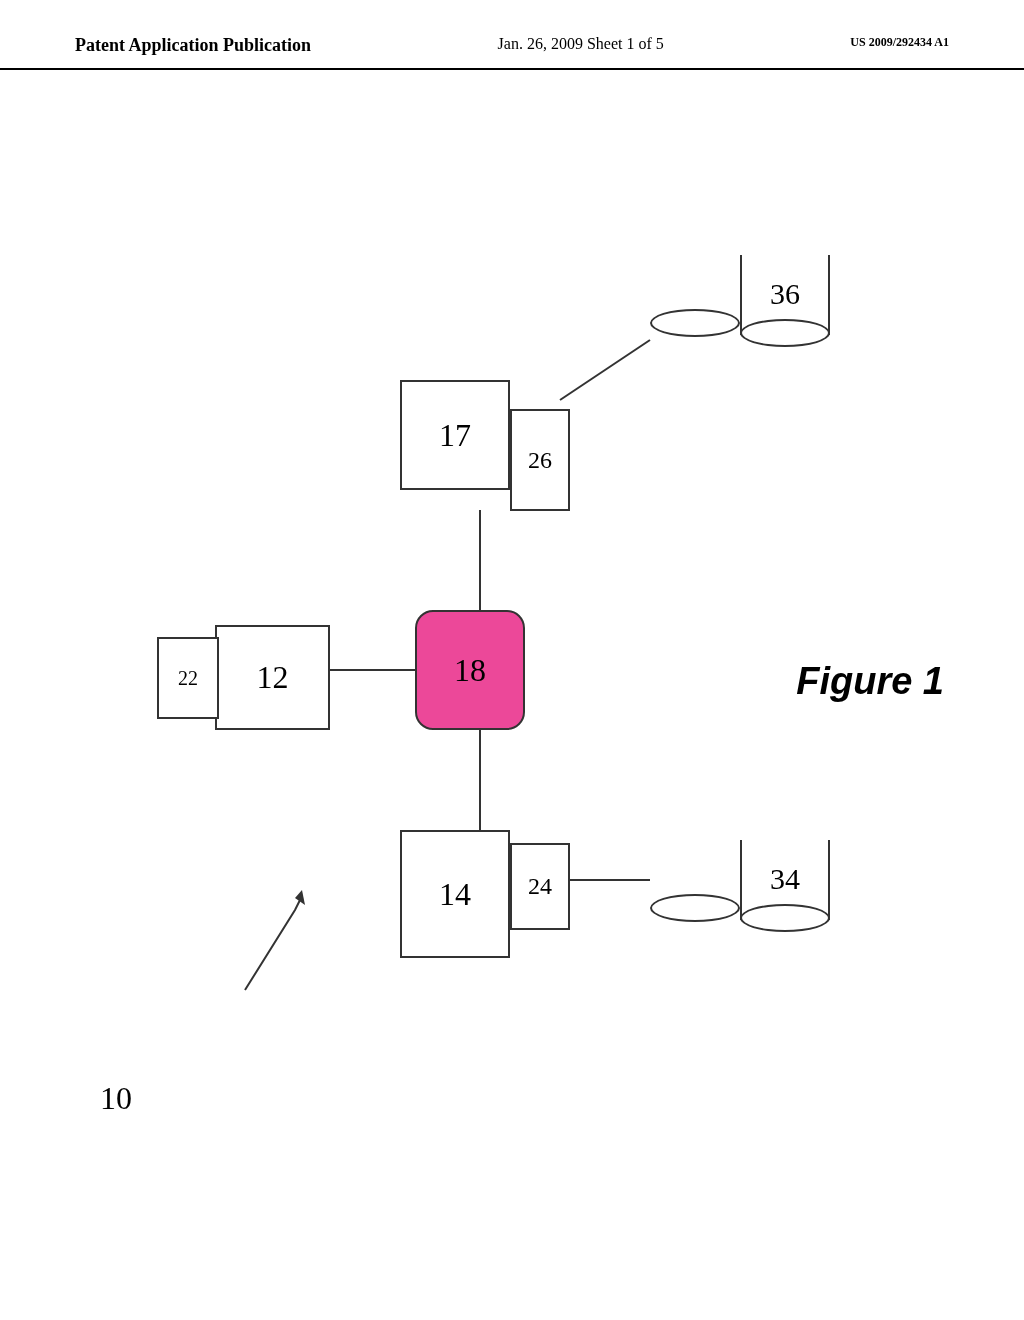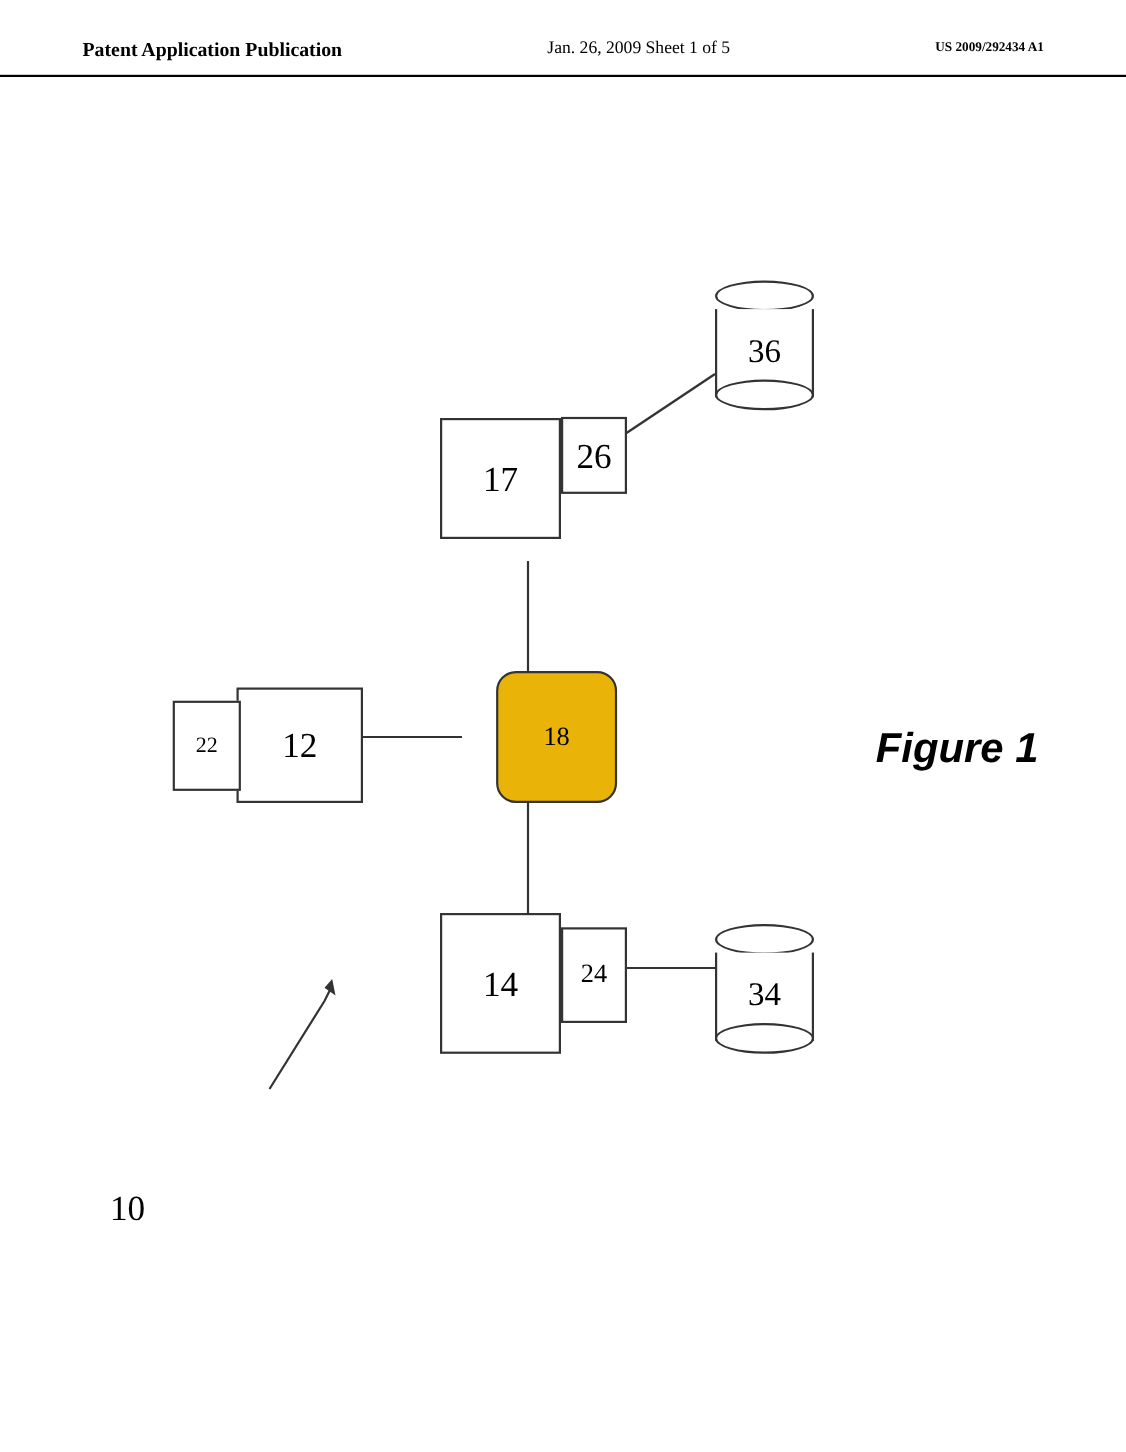--- a/index.html
+++ b/index.html
@@ -55,33 +55,32 @@
       display: flex;
       align-items: center;
       justify-content: center;
       font-size: 32px;
     }
 
     .box-rounded {
       position: absolute;
       border: 2px solid #333;
       border-radius: 18px;
-      background: #eab308;
+      background: #ec4899;
       display: flex;
       align-items: center;
       justify-content: center;
-      font-size: 24px;
-      margin-left: 36px;
+      font-size: 32px;
     }
 
     
     .cylinder {
       position: absolute;
       display: flex;
-      flex-direction: column;
+      flex-direction: row;
       align-items: flex-end;
       justify-content: center;
     }
 
     .cylinder-body {
       width: 90px;
       height: 80px;
       background: #fff;
       border-left: 2px solid #333;
       border-right: 2px solid #333;
@@ -165,21 +164,21 @@
 
     <path d="M 245 920 Q 270 880 295 840 L 300 830" stroke="#333" stroke-width="2" fill="none"></path>
 
     <polygon points="295,828 305,835 302,820" fill="#333"></polygon>
   </svg>
 
   <div class="box" style="left: 400px; top: 310px; width: 110px; height: 110px;">
     <span>17</span>
   </div>
 
-  <div class="box" style="left: 510px; top: 309px; width: 60px; height: 70px; font-size: 32px;">
+  <div class="box" style="left: 510px; top: 339px; width: 60px; height: 102px; font-size: 24px;">
     <span>26</span>
   </div>
 
   <div class="cylinder" style="left: 650px; top: 185px;">
     <div class="cylinder-top"></div>
     <div class="cylinder-body">
       <span style="font-size:30px; z-index:1;">36</span>
       <div class="cylinder-bottom-ellipse"></div>
     </div>
   </div>

